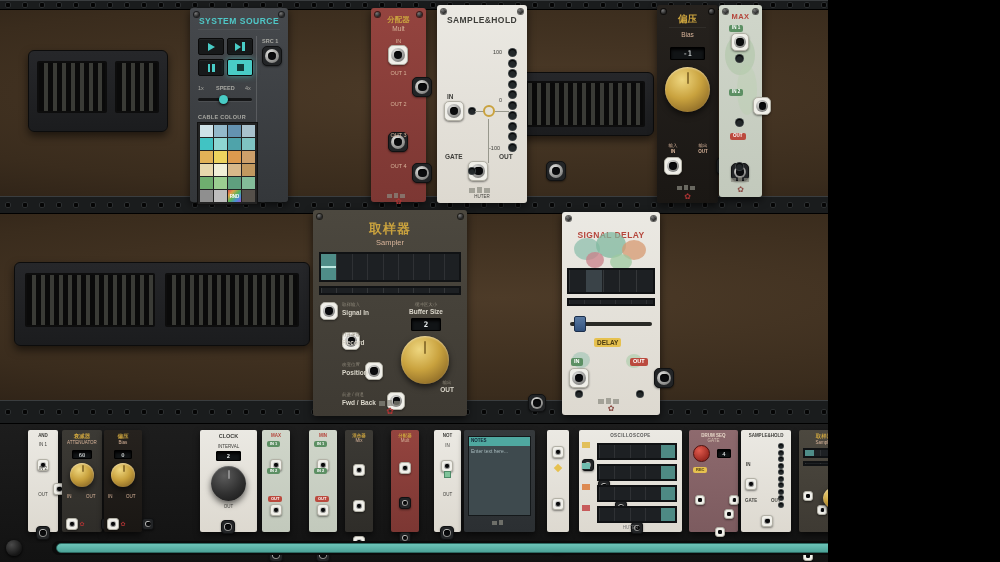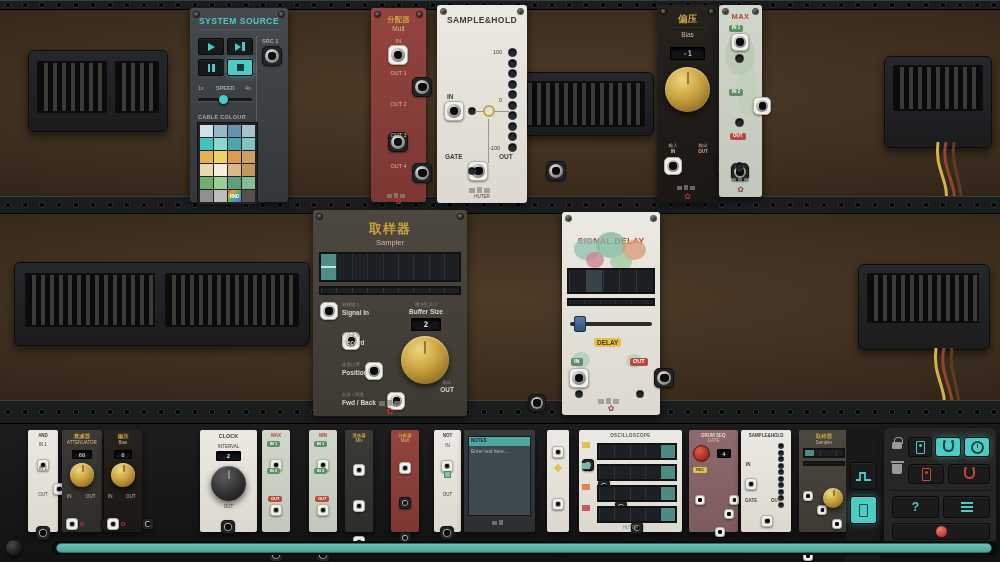--- a/index.html
+++ b/index.html
@@ -1,17 +1,17 @@
 <!DOCTYPE html>
 <html><head>
 <meta charset="utf-8">
 <style>
   *{margin:0;padding:0;box-sizing:border-box}
   html,body{background:#000}
-  .scene{position:relative;width:1000px;height:562px;overflow:hidden;background:#404040;
+  .scene{position:relative;width:828px;height:562px;overflow:hidden;background:#404040;
          font-family:"Liberation Sans",sans-serif;-webkit-user-select:none;user-select:none}
   .abs{position:absolute}
   
   .wood{position:absolute;left:0;width:1000px;
         background:radial-gradient(120% 95% at 50% 45%, #4d3b28 0%, #3a2c1d 55%, #201710 100%)}
   .rail{position:absolute;left:0;width:1000px;background:#1a1c1d;border-top:1px solid #3a3d3f;border-bottom:1px solid #000;
         background-image:radial-gradient(circle at 8px 50%, #050505 0 2px, #303335 2.6px, rgba(0,0,0,0) 3.4px);
         background-size:17px 100%}
   .busboard{position:absolute;background:linear-gradient(#26272a,#1b1c1e);border-radius:6px;
             box-shadow:0 4px 8px rgba(0,0,0,.55);border:1px solid #0c0c0c}
@@ -337,21 +337,21 @@
     <div class="jack jd j18 abs" style="left:125px;top:184px"></div>
     <div class="brandrow" style="left:66px;top:190px">
         <i style="width:6px;height:5px"></i>
         <i style="width:5px;height:6px"></i>
         <i style="width:6px;height:5px"></i>
       </div>
     <div class="flower" style="top:196px;font-size:9px">✿</div>
   </div>
 
   <div class="module m-white" style="left:562px;top:212px;width:98px;height:203px">
-    <div class="abs tc redt f8 b" style="left:0;top:24px;width:98px;letter-spacing:.4px">SIGNAL DELAY</div>
+    <div class="abs tc redt f8 b" style="left:0;top:18px;width:98px;letter-spacing:.4px">SIGNAL DELAY</div>
     <div class="blob" style="left:12px;top:26px;width:26px;height:22px;background:#8fbfae"></div>
     <div class="blob" style="left:34px;top:20px;width:30px;height:26px;background:#7fb89f"></div>
     <div class="blob" style="left:60px;top:28px;width:24px;height:20px;background:#d79a72"></div>
     <div class="blob" style="left:24px;top:40px;width:18px;height:16px;background:#c9808a"></div>
     <div class="blob" style="left:48px;top:42px;width:22px;height:16px;background:#9ec9a0"></div>
     <div class="cellstrip" style="left:5px;top:56px;width:88px;height:26px;background-image:repeating-linear-gradient(90deg,rgba(255,255,255,.1) 0 1px,rgba(0,0,0,0) 1px 16.8px)">
       <div class="abs" style="left:17px;top:0;width:16px;height:22px;background:#3a4348"></div>
     </div>
     <div class="cellstrip" style="left:5px;top:86px;width:88px;height:8px"></div>
     <div class="slider-track" style="left:8px;top:110px;width:82px;background:#2a2a26;height:4px">

